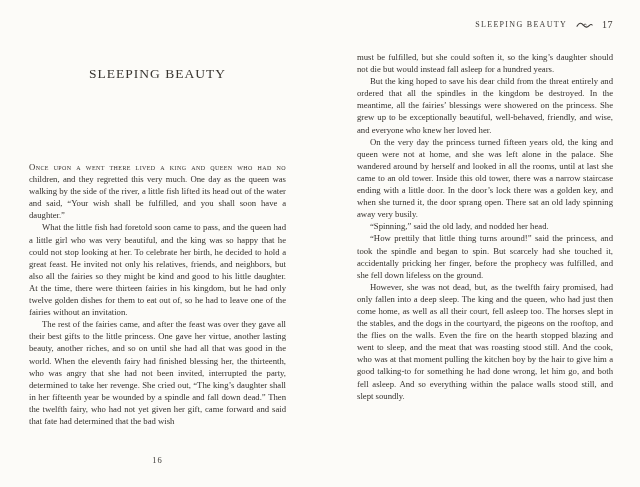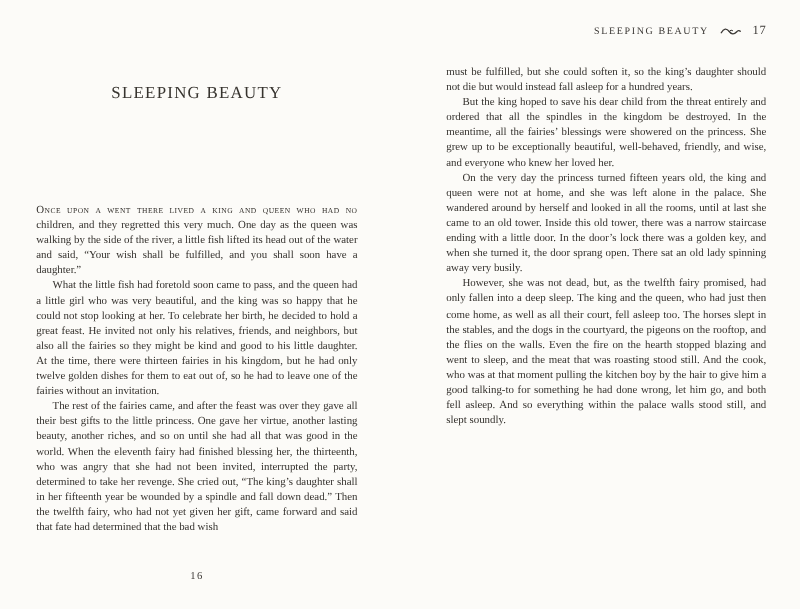--- a/index.html
+++ b/index.html
@@ -120,17 +120,19 @@
           <path d="M7.4 4.2 C8.2 3.0 9.4 2.8 10.2 3.6" fill="none" stroke="#3c3936" stroke-width="0.8" stroke-linecap="round"></path>
         </svg>
       </span>
       <span class="hdr-num">17</span>
     </div>
 
     <div class="body-text right-body">
       <p class="para">must be fulfilled, but she could soften it, so the king’s daughter should not die but would instead fall asleep for a hundred years.</p>
       <p class="para indent">But the king hoped to save his dear child from the threat entirely and ordered that all the spindles in the kingdom be destroyed. In the meantime, all the fairies’ blessings were showered on the princess. She grew up to be exceptionally beautiful, well-behaved, friendly, and wise, and everyone who knew her loved her.</p>
       <p class="para indent">On the very day the princess turned fifteen years old, the king and queen were not at home, and she was left alone in the palace. She wandered around by herself and looked in all the rooms, until at last she came to an old tower. Inside this old tower, there was a narrow staircase ending with a little door. In the door’s lock there was a golden key, and when she turned it, the door sprang open. There sat an old lady spinning away very busily.</p>
+      <p class="para indent">“Spinning,” said the old lady, and nodded her head.</p>
+      <p class="para indent">“How prettily that little thing turns around!” said the princess, and took the spindle and began to spin. But scarcely had she touched it, accidentally pricking her finger, before the prophecy was fulfilled, and she fell down lifeless on the ground.</p>
       <p class="para indent">However, she was not dead, but, as the twelfth fairy promised, had only fallen into a deep sleep. The king and the queen, who had just then come home, as well as all their court, fell asleep too. The horses slept in the stables, and the dogs in the courtyard, the pigeons on the rooftop, and the flies on the walls. Even the fire on the hearth stopped blazing and went to sleep, and the meat that was roasting stood still. And the cook, who was at that moment pulling the kitchen boy by the hair to give him a good talking-to for something he had done wrong, let him go, and both fell asleep. And so everything within the palace walls stood still, and slept soundly.</p>
     </div>
   </div>
 
 </div>
 
 </body></html>

